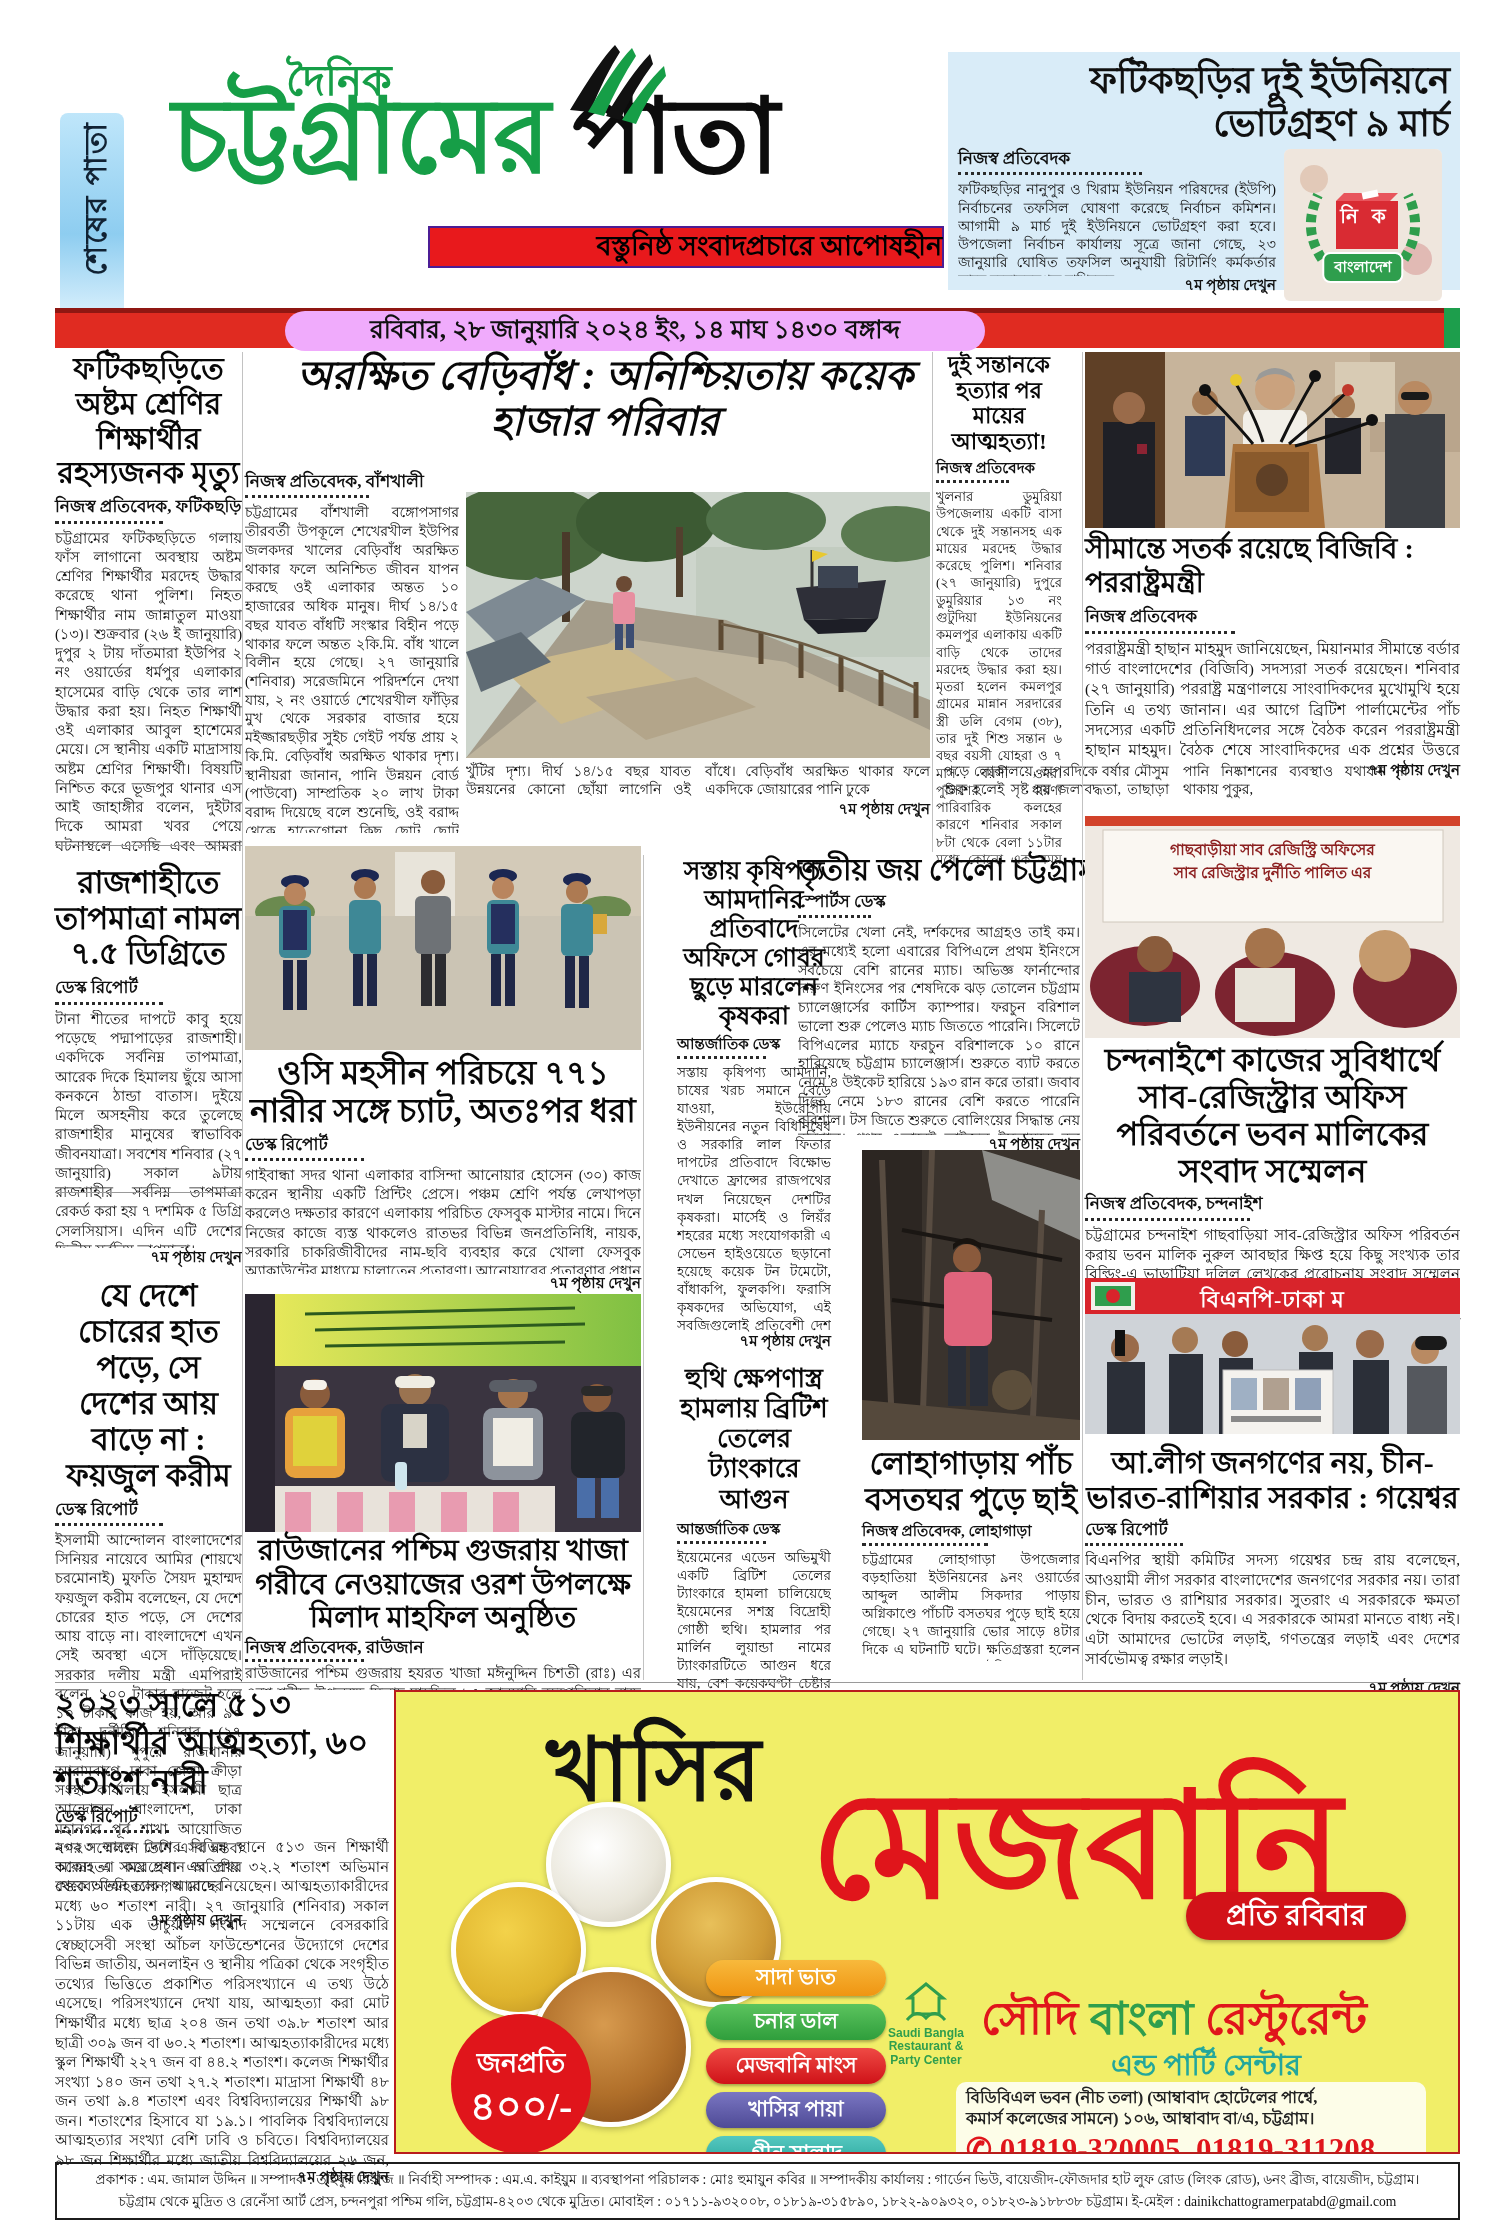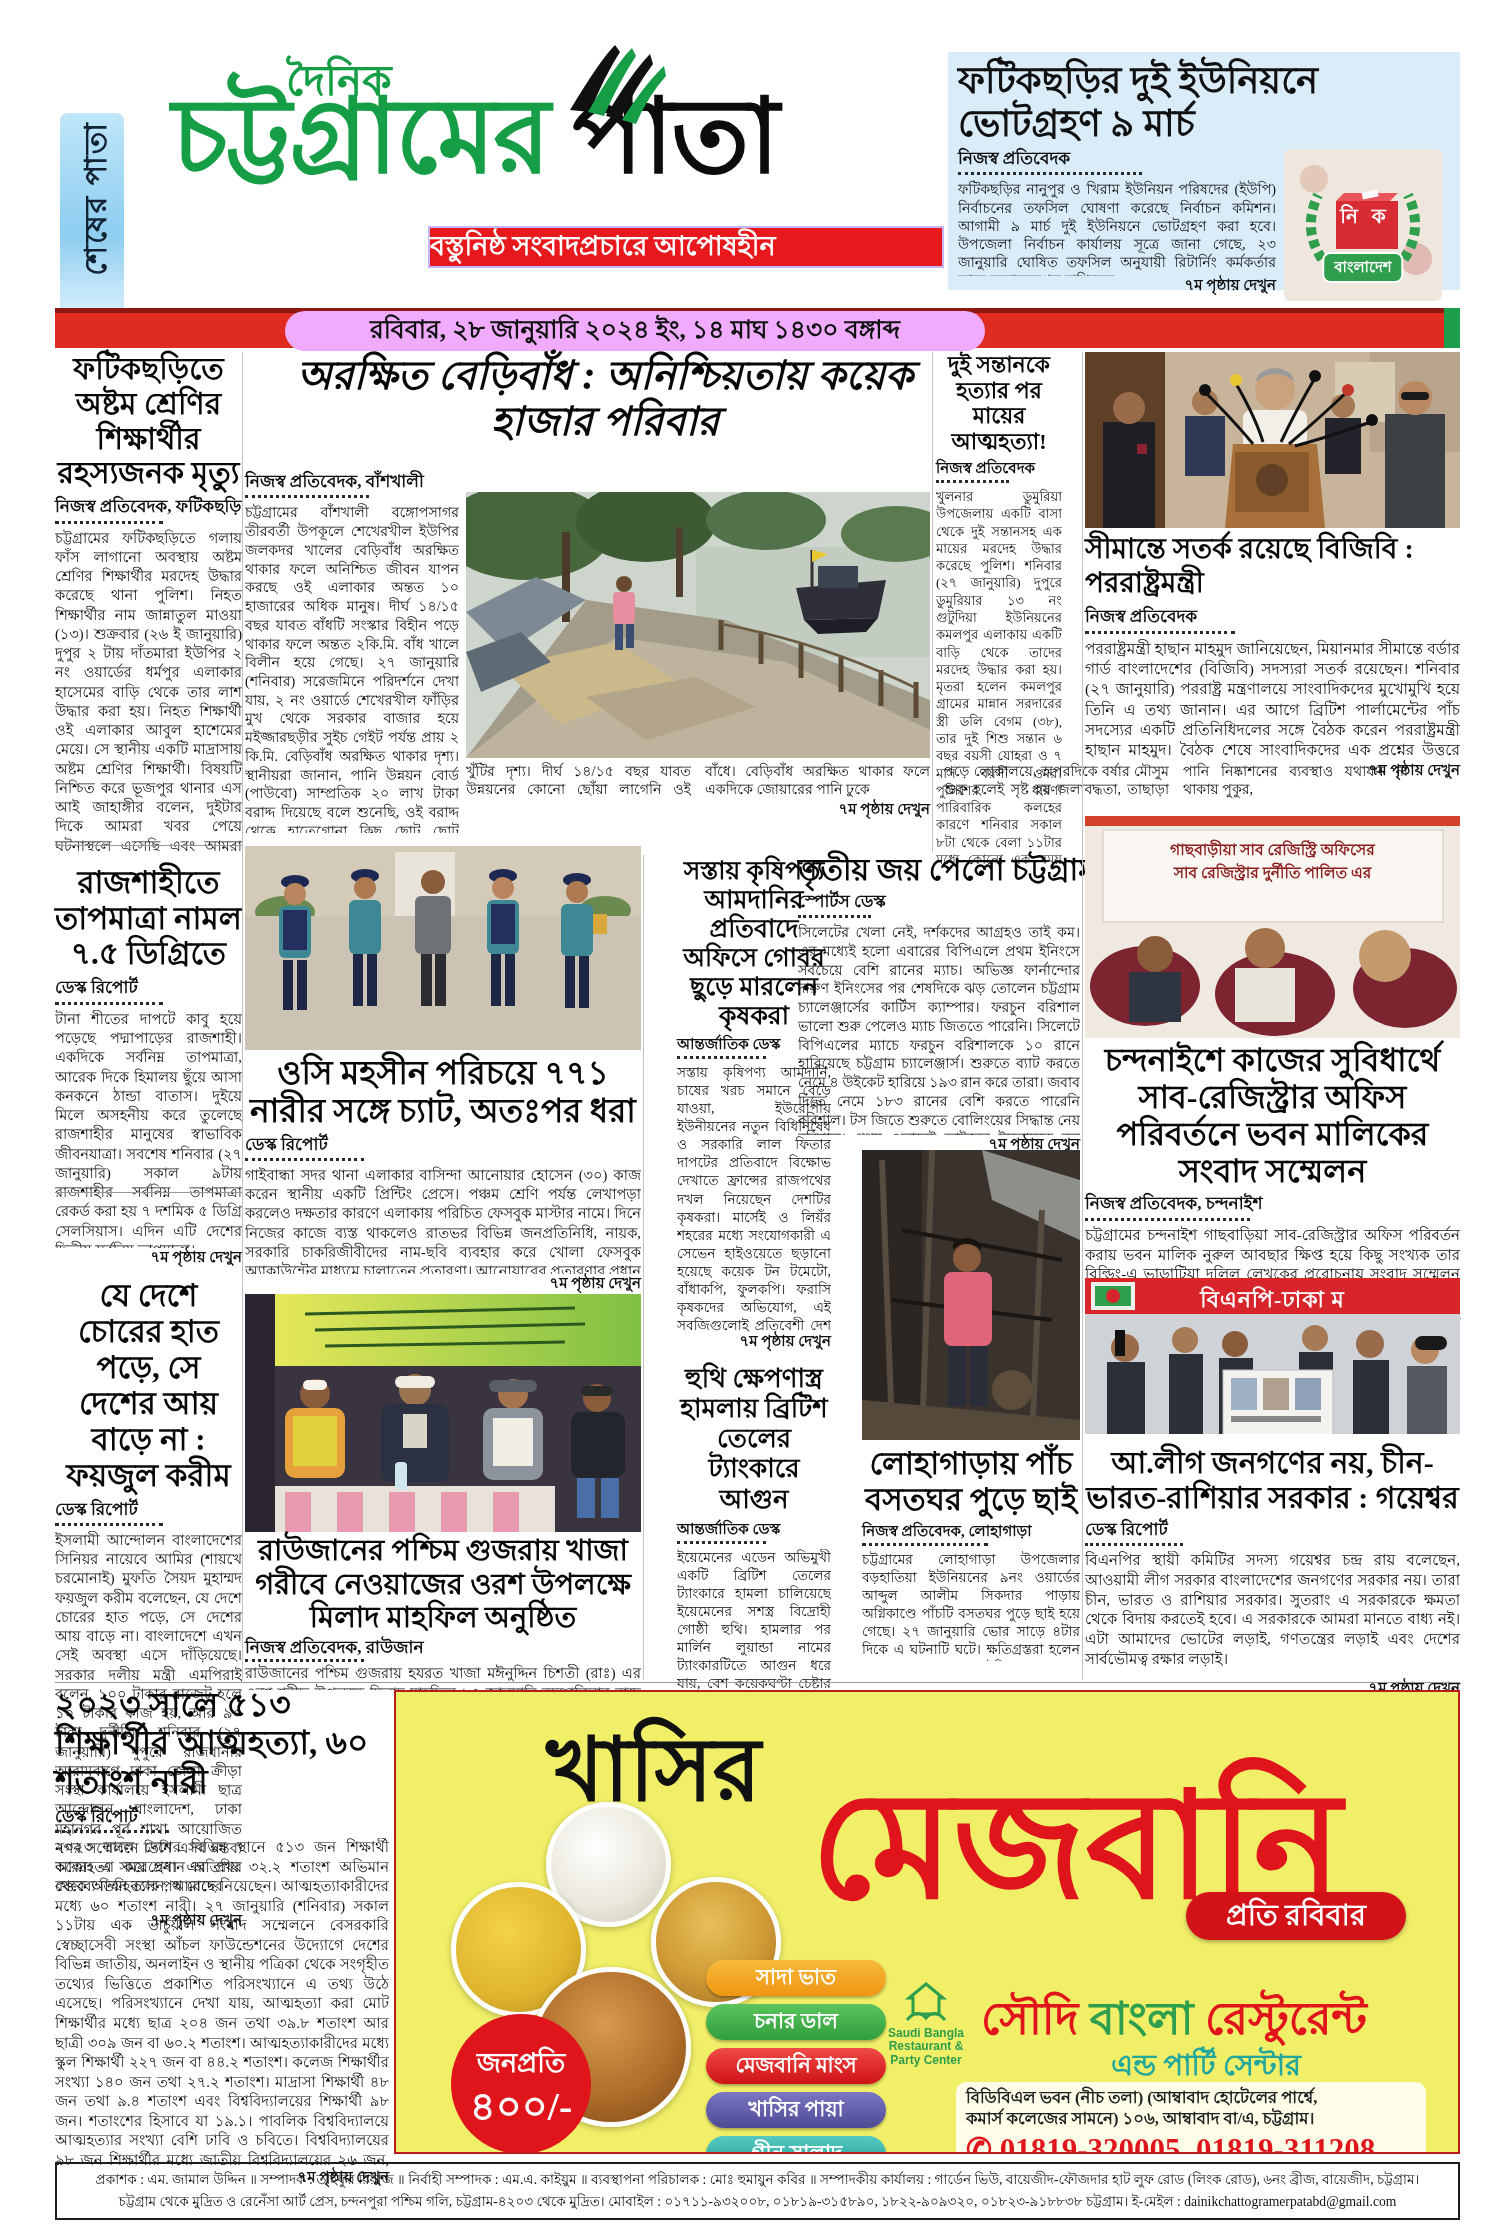--- a/index.html
+++ b/index.html
@@ -18,27 +18,27 @@
 
   
   #edition-strip{left:60px;top:113px;width:64px;height:220px;border-radius:8px;
     background:linear-gradient(180deg,#bfe6fa 0%,#8ecdf0 55%,#e8f7ff 100%);}
   #edition-strip span{position:absolute;left:10px;top:8px;writing-mode:vertical-rl;transform:rotate(180deg);
     font-weight:bold;font-size:30px;color:#123;letter-spacing:2px;}
   #daily{left:286px;top:48px;font-size:42px;font-weight:bold;color:#169e47;}
   #main-title{left:172px;top:62px;width:790px;font-size:104px;font-weight:bold;letter-spacing:-2px;line-height:1.45;white-space:nowrap;}
   #main-title .g{color:#169e47;}
   #main-title .k{color:#0c0c0c;}
-  #tagline-box{left:428px;top:226px;width:512px;height:38px;background:#e8191c;border:2px solid #c4b5fd;
-    color:#ffffff;font-weight:bold;font-size:27px;text-align:left;line-height:36px;}
+  #tagline-box{left:428px;top:226px;width:512px;height:38px;background:#e8191c;border:2px solid #4c1d95;
+    color:#000000;font-weight:bold;font-size:27px;text-align:right;line-height:36px;}
   #book-icon{left:560px;top:40px;}
 
   
   #vote-box{left:948px;top:52px;width:512px;height:238px;background:#d9ecf8;padding:8px 10px;box-sizing:border-box;}
-  #vote-head{font-size:37px;font-weight:bold;text-align:left;line-height:1.15;}
+  #vote-head{font-size:37px;font-weight:bold;text-align:right;line-height:1.15;}
   #vote-flex{display:flex;gap:8px;margin-top:4px;}
   #vote-left{width:318px;}
   #vote-body{font-size:14.2px;line-height:1.28;text-align:justify;height:96px;overflow:hidden;}
   #ec-logo{position:relative;width:158px;height:152px;background:#f3e9e2;border-radius:6px;flex:0 0 auto;}
   #ec-letters{position:absolute;left:50%;top:52px;transform:translateX(-50%);display:flex;gap:14px;
     color:#fff;font-weight:bold;font-size:20px;}
   #ec-country{position:absolute;left:50%;bottom:18px;transform:translateX(-50%);background:#2f9e4d;color:#fff;
     font-weight:bold;font-size:15px;padding:1px 10px;border-radius:8px;border:2px solid #fff;}
 
   

